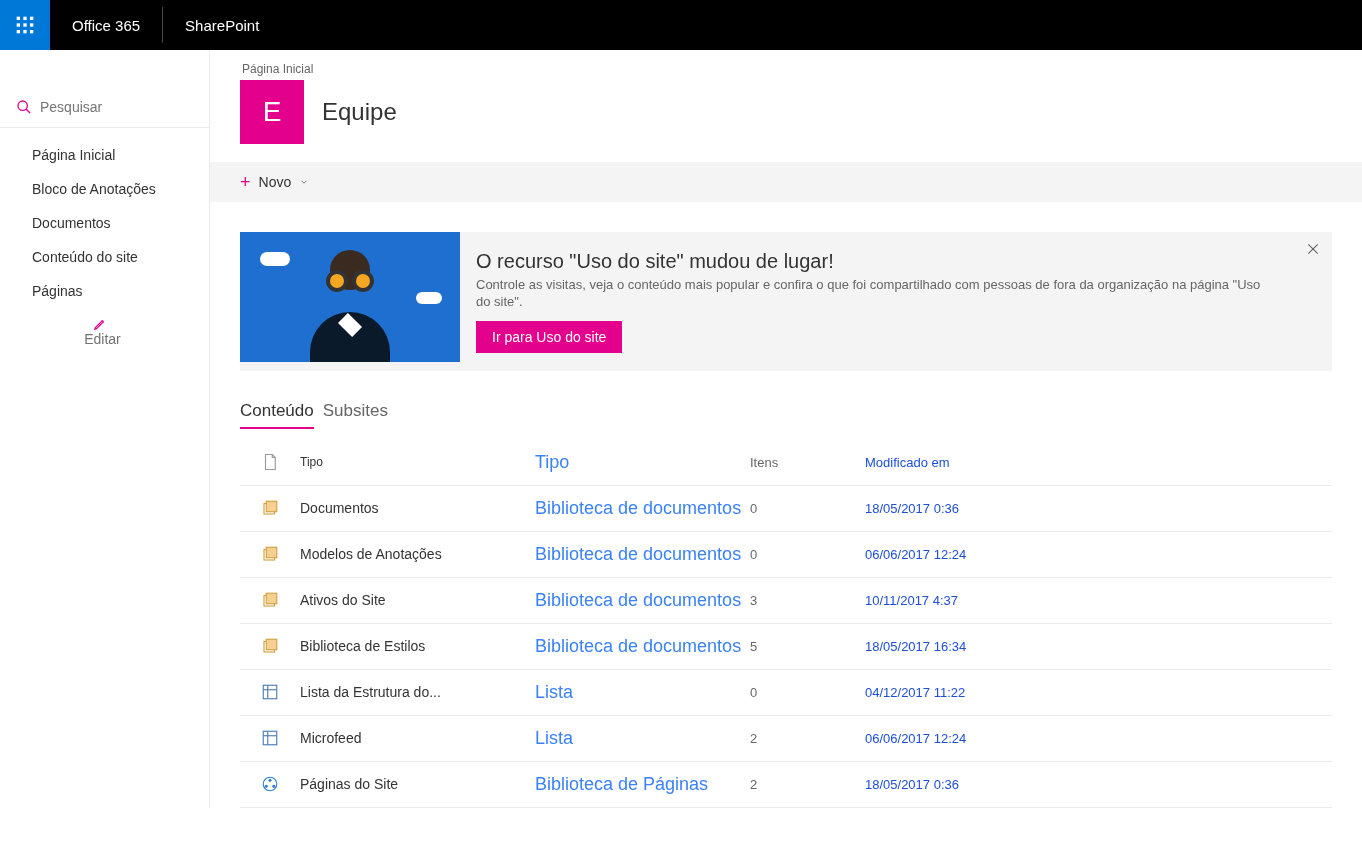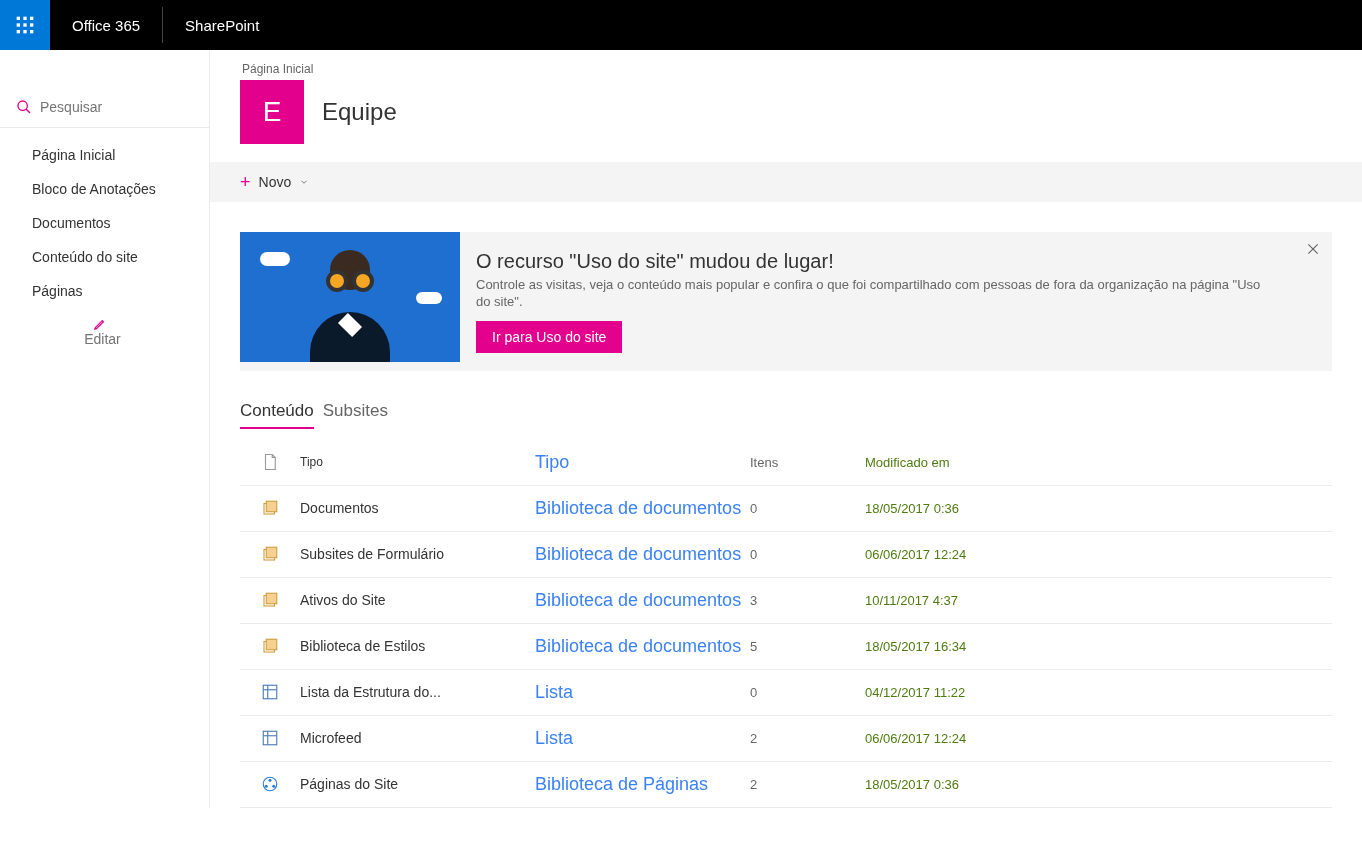--- a/index.html
+++ b/index.html
@@ -39,21 +39,21 @@
   .tab { font-size: 17px; color: #666; padding-bottom: 6px; cursor: pointer; }
   .tab.active { color: #333; border-bottom: 2px solid #e3008c; }
   .grid { margin: 10px 30px 0 30px; }
   .row { display: flex; align-items: center; border-bottom: 1px solid #eaeaea; padding: 12px 0; }
   .row.header-row { font-size: 12px; color: #666; }
   .row.header-row .col-name { font-size: 12px; }
   .col-icon { width: 60px; display:flex; justify-content:center; }
   .col-name { width: 235px; font-size: 14px; color: #333; cursor: pointer; white-space: nowrap; overflow: hidden; text-overflow: ellipsis; }
   .col-type { width: 215px; font-size: 18px; color: #3b82f6; }
   .col-items { width: 115px; font-size: 13px; color: #666; }
-  .col-mod { flex:1; font-size: 13px; color: #4d7c0f; }
+  .col-mod { flex:1; font-size: 13px; color: #1d4ed8; }
   .ico { width:18px; height:18px; }
   
   .art-head { position:absolute; left:90px; top:18px; width:40px; height:40px; background:#3b2a20; border-radius:50%; }
   .art-body { position:absolute; left:70px; bottom:-10px; width:80px; height:60px; background:#0b1a2b; border-radius:40px 40px 0 0; }
   .art-bino-l { position:absolute; left:86px; top:38px; width:22px; height:22px; background:#f5a623; border-radius:50%; border:4px solid #333; }
   .art-bino-r { position:absolute; left:112px; top:38px; width:22px; height:22px; background:#f5a623; border-radius:50%; border:4px solid #333; }
   .art-cloud1 { position:absolute; left:20px; top:20px; width:30px; height:14px; background:#fff; border-radius:10px; }
   .art-cloud2 { position:absolute; right:18px; top:60px; width:26px; height:12px; background:#fff; border-radius:10px; }
   .art-collar { position:absolute; left:100px; bottom:30px; width:20px; height:14px; background:#fff; transform:rotate(45deg); }
 </style>
@@ -179,21 +179,21 @@
             <div class="col-items">0</div>
             <div class="col-mod">18/05/2017 0:36</div>
           </div>
           <div class="row">
             <div class="col-icon">
               <svg class="ico" viewBox="0 0 24 24">
                 <rect x="4" y="6" width="14" height="14" fill="#fff" stroke="#d0a040" stroke-width="1.5"></rect>
                 <rect x="7" y="3" width="14" height="14" fill="#f5d090" stroke="#d0a040" stroke-width="1.5"></rect>
               </svg>
             </div>
-            <div class="col-name">Subsites de Formulário</div>
+            <div class="col-name">Modelos de Anotações</div>
             <div class="col-type">Biblioteca de documentos</div>
             <div class="col-items">0</div>
             <div class="col-mod">06/06/2017 12:24</div>
           </div>
           <div class="row">
             <div class="col-icon">
               <svg class="ico" viewBox="0 0 24 24">
                 <rect x="4" y="6" width="14" height="14" fill="#fff" stroke="#d0a040" stroke-width="1.5"></rect>
                 <rect x="7" y="3" width="14" height="14" fill="#f5d090" stroke="#d0a040" stroke-width="1.5"></rect>
               </svg>

